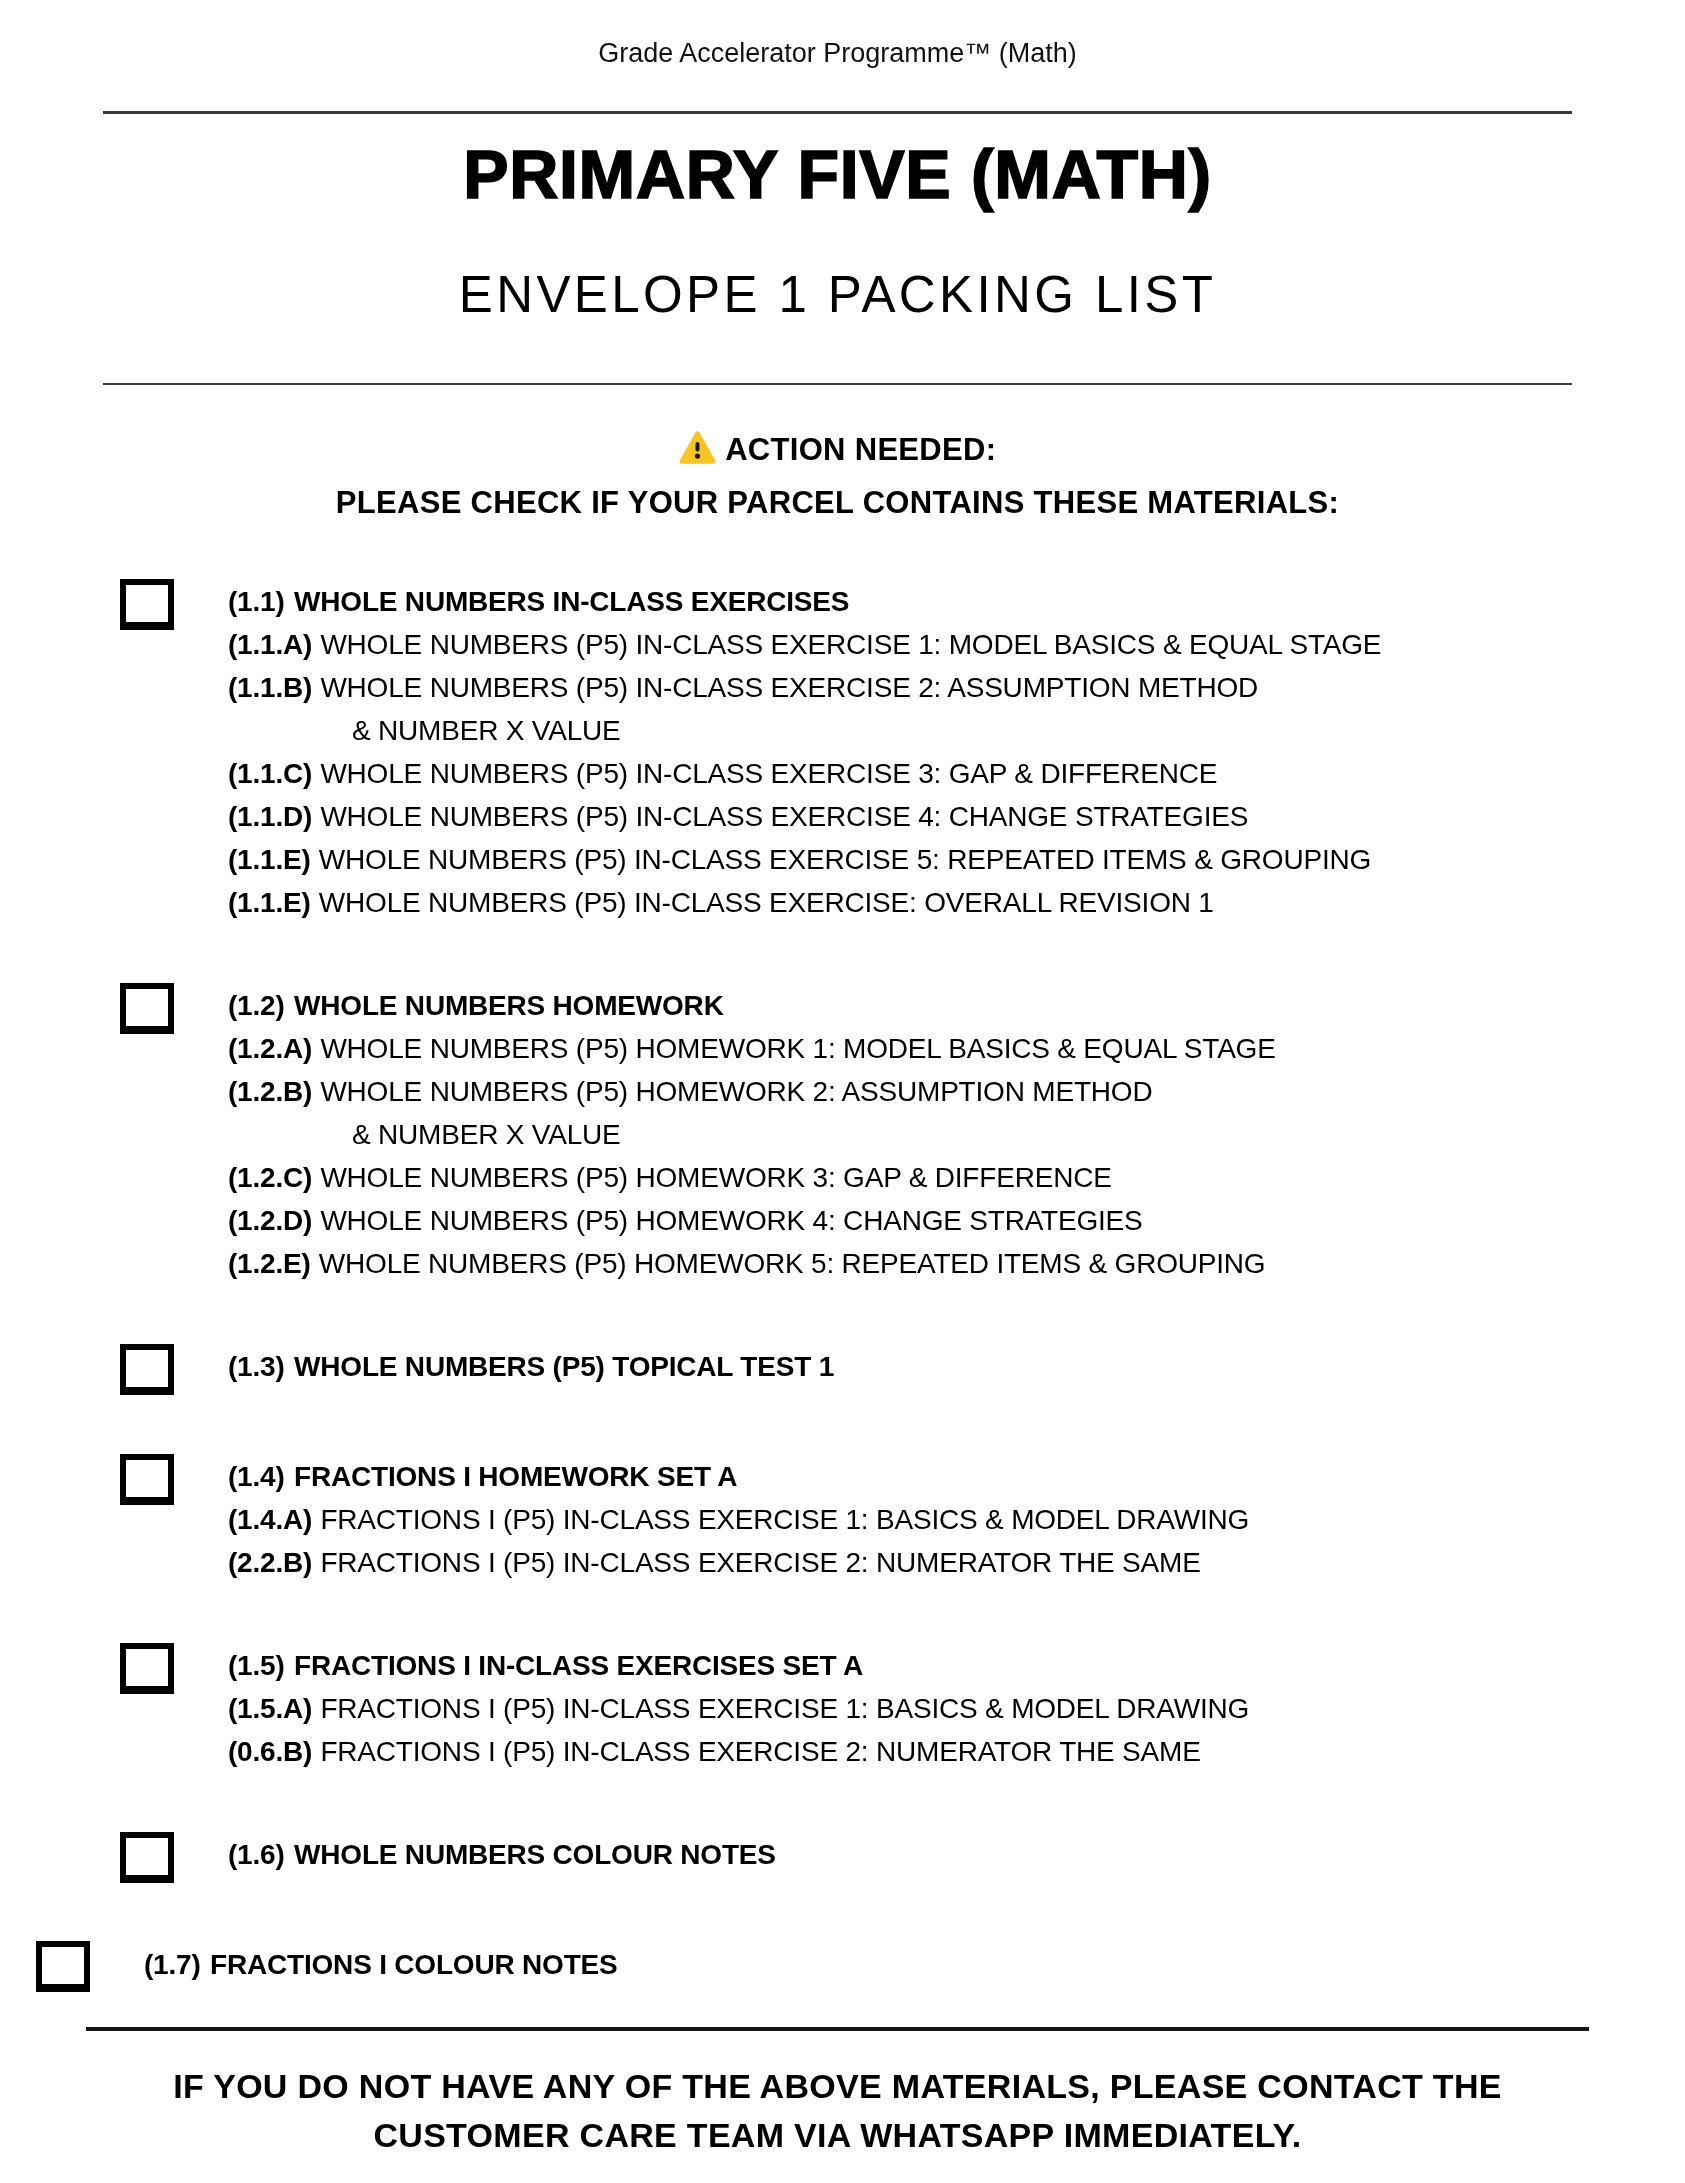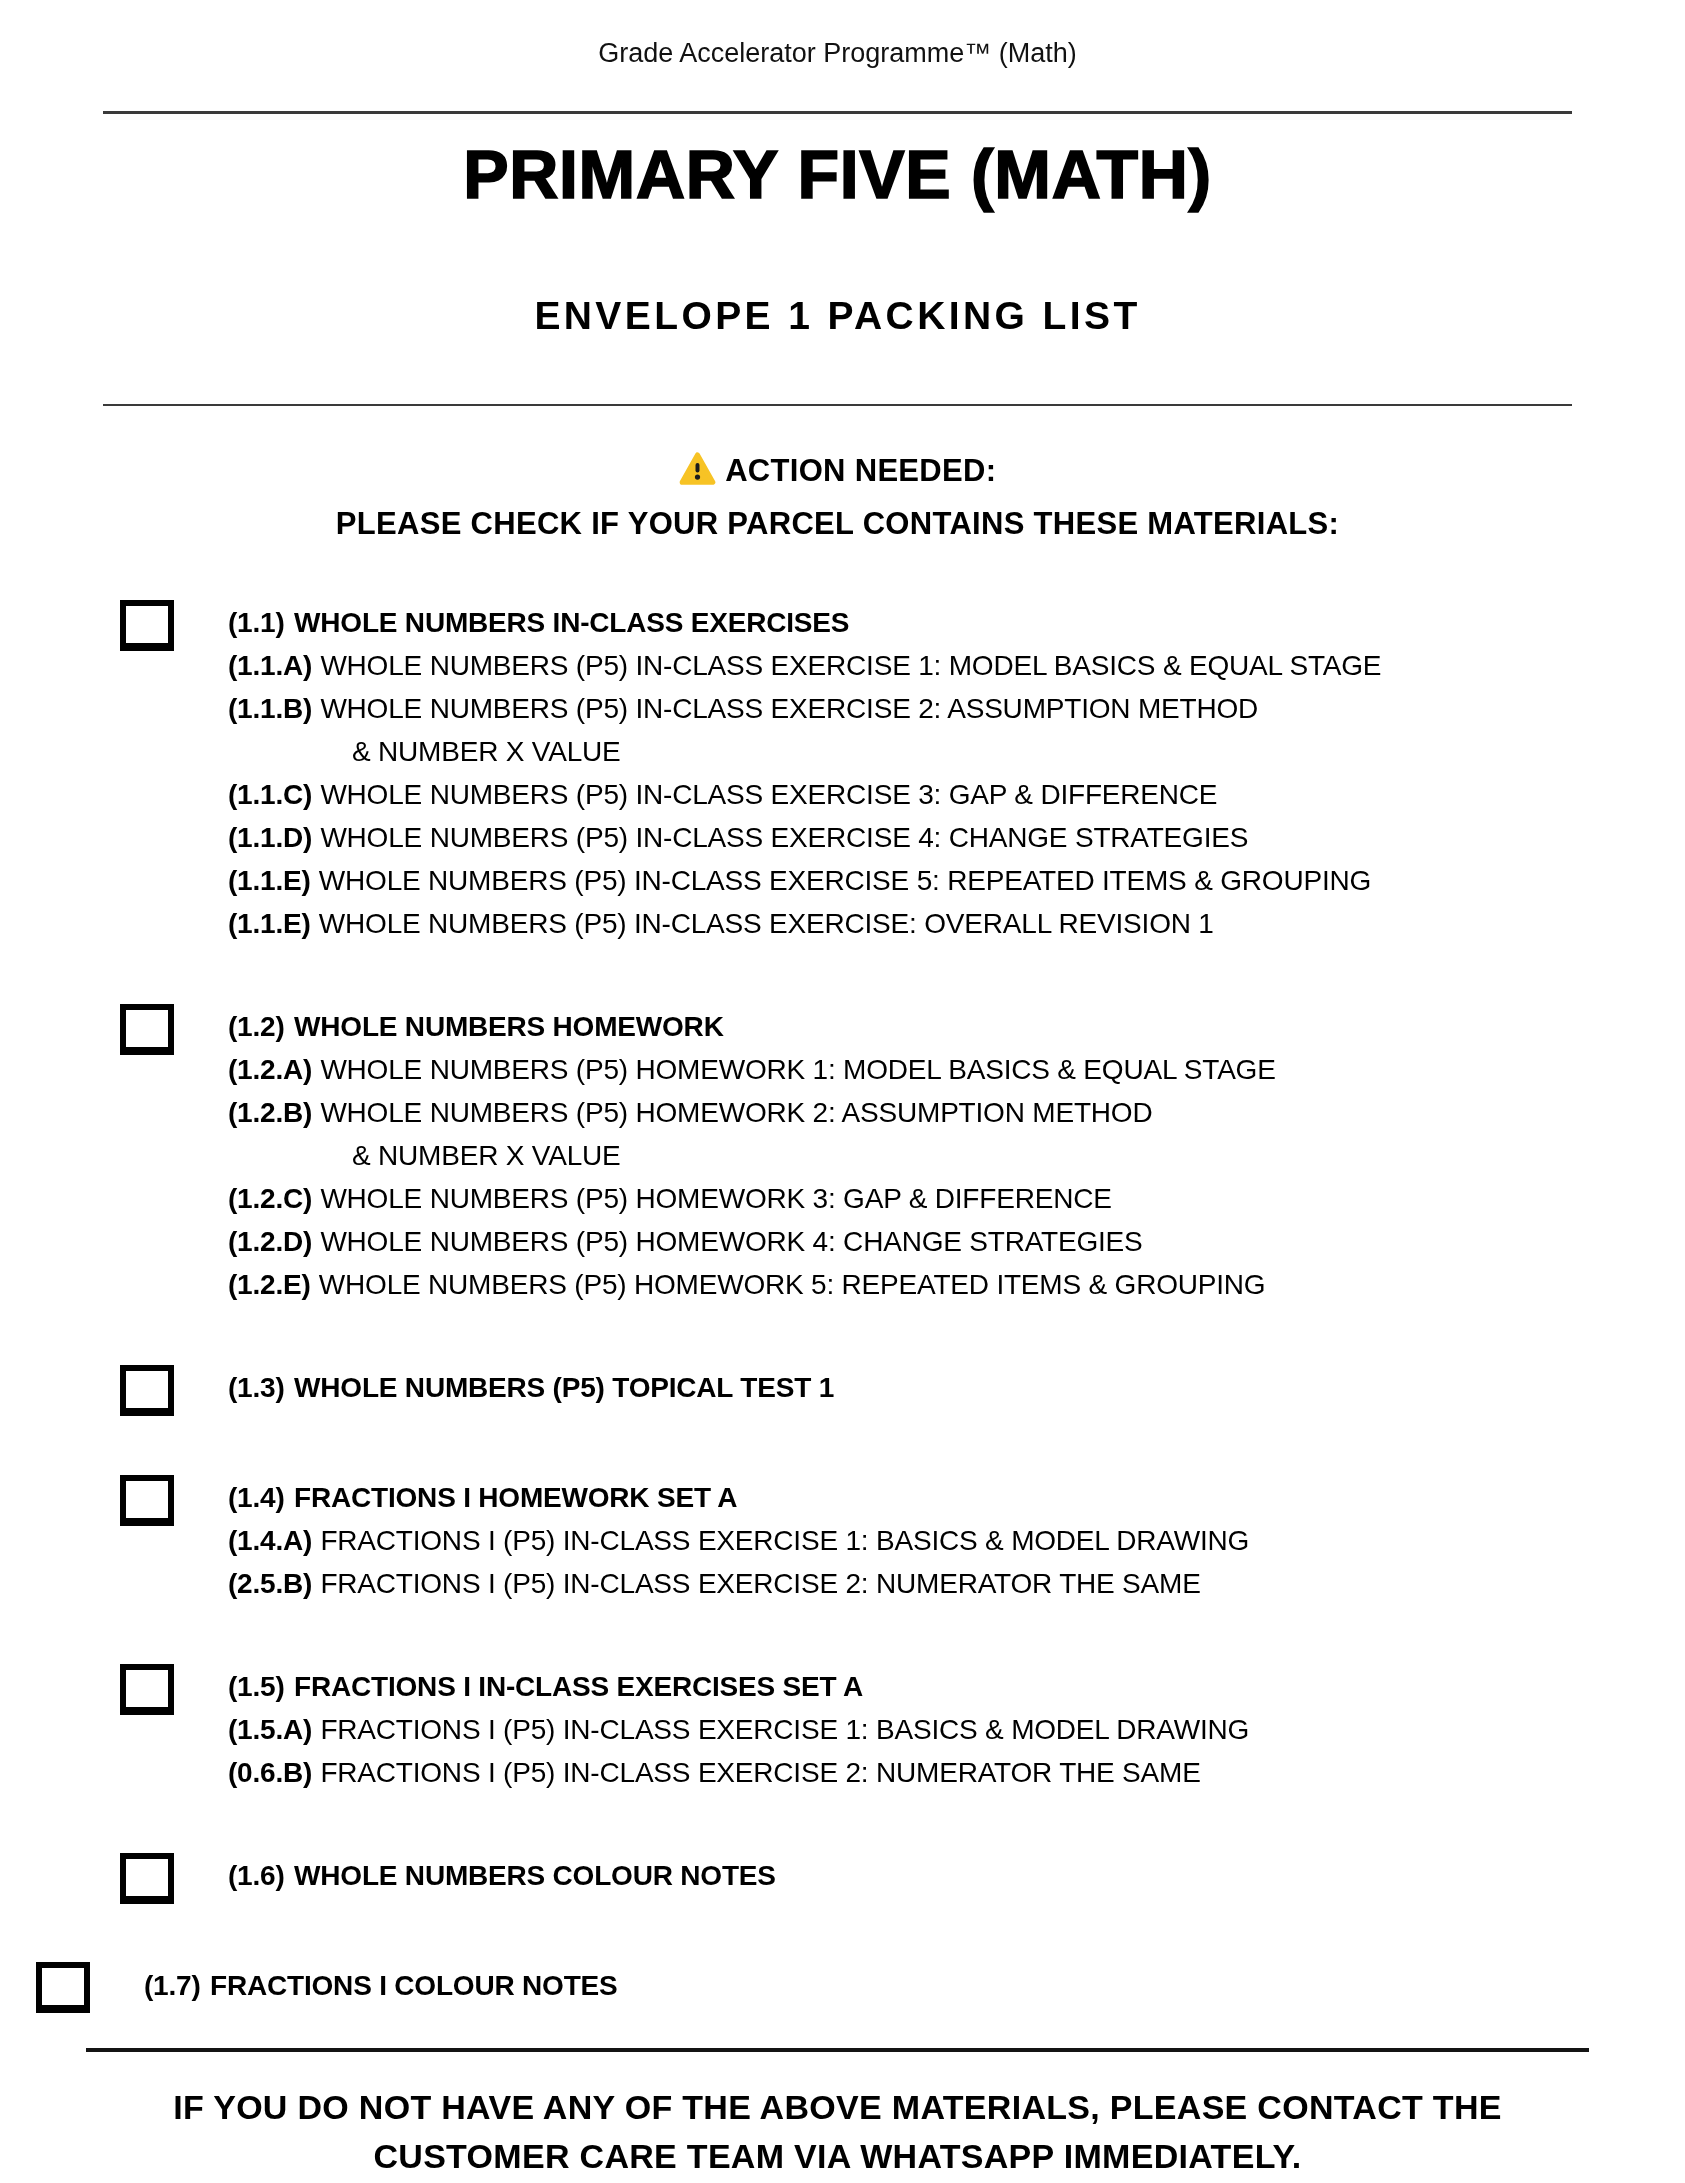--- a/index.html
+++ b/index.html
@@ -24,25 +24,25 @@
   .rule-thick{margin-top:35px;height:4.1px;background:#141414;width:1503px;}
   .title{
     margin:19px 0 0 0;
     text-align:center;
     font-size:68px;line-height:83px;
     font-weight:bold;
     letter-spacing:0.7px;
     -webkit-text-stroke:1.7px #000000;
   }
   .subtitle{
-    margin-top:79px;
-    text-align:center;
-    font-size:39px;line-height:42px;
+    margin-top:58px;
+    text-align:center;
+    font-size:51px;line-height:42px;
     letter-spacing:3.4px;
-    font-weight:700;
+    font-weight:400;
   }
   .action{margin-top:45px;text-align:center;font-weight:bold;}
   .action-line1{font-size:31px;line-height:38px;letter-spacing:0.3px;}
   .action-line2{margin-top:11px;font-size:31px;line-height:38px;letter-spacing:0.3px;}
   .warn-icon{display:inline-block;vertical-align:-4.1px;margin-right:9.5px;}
   #checklist{margin-top:58px;}
   .section{
     display:flex;
     align-items:flex-start;
     padding-left:120px;
@@ -184,21 +184,21 @@
     <div class="section-body">
       <div class="section-heading">
         <span class="code">(1.4)</span><span class="htext">FRACTIONS I HOMEWORK SET A</span>
       </div>
       <div class="items">
   <div class="item-line">
     <span class="icode">(1.4.A)</span><span class="itext">FRACTIONS I (P5) IN-CLASS EXERCISE 1: BASICS &amp; MODEL DRAWING</span>
   </div>
 
   <div class="item-line">
-    <span class="icode">(2.5.B)</span><span class="itext">FRACTIONS I (P5) IN-CLASS EXERCISE 2: NUMERATOR THE SAME</span>
+    <span class="icode">(2.2.B)</span><span class="itext">FRACTIONS I (P5) IN-CLASS EXERCISE 2: NUMERATOR THE SAME</span>
   </div>
 </div>
     </div>
   </div>
 
   <div class="section">
     <div class="checkbox" role="checkbox" aria-checked="false"></div>
     <div class="section-body">
       <div class="section-heading">
         <span class="code">(1.5)</span><span class="htext">FRACTIONS I IN-CLASS EXERCISES SET A</span>

